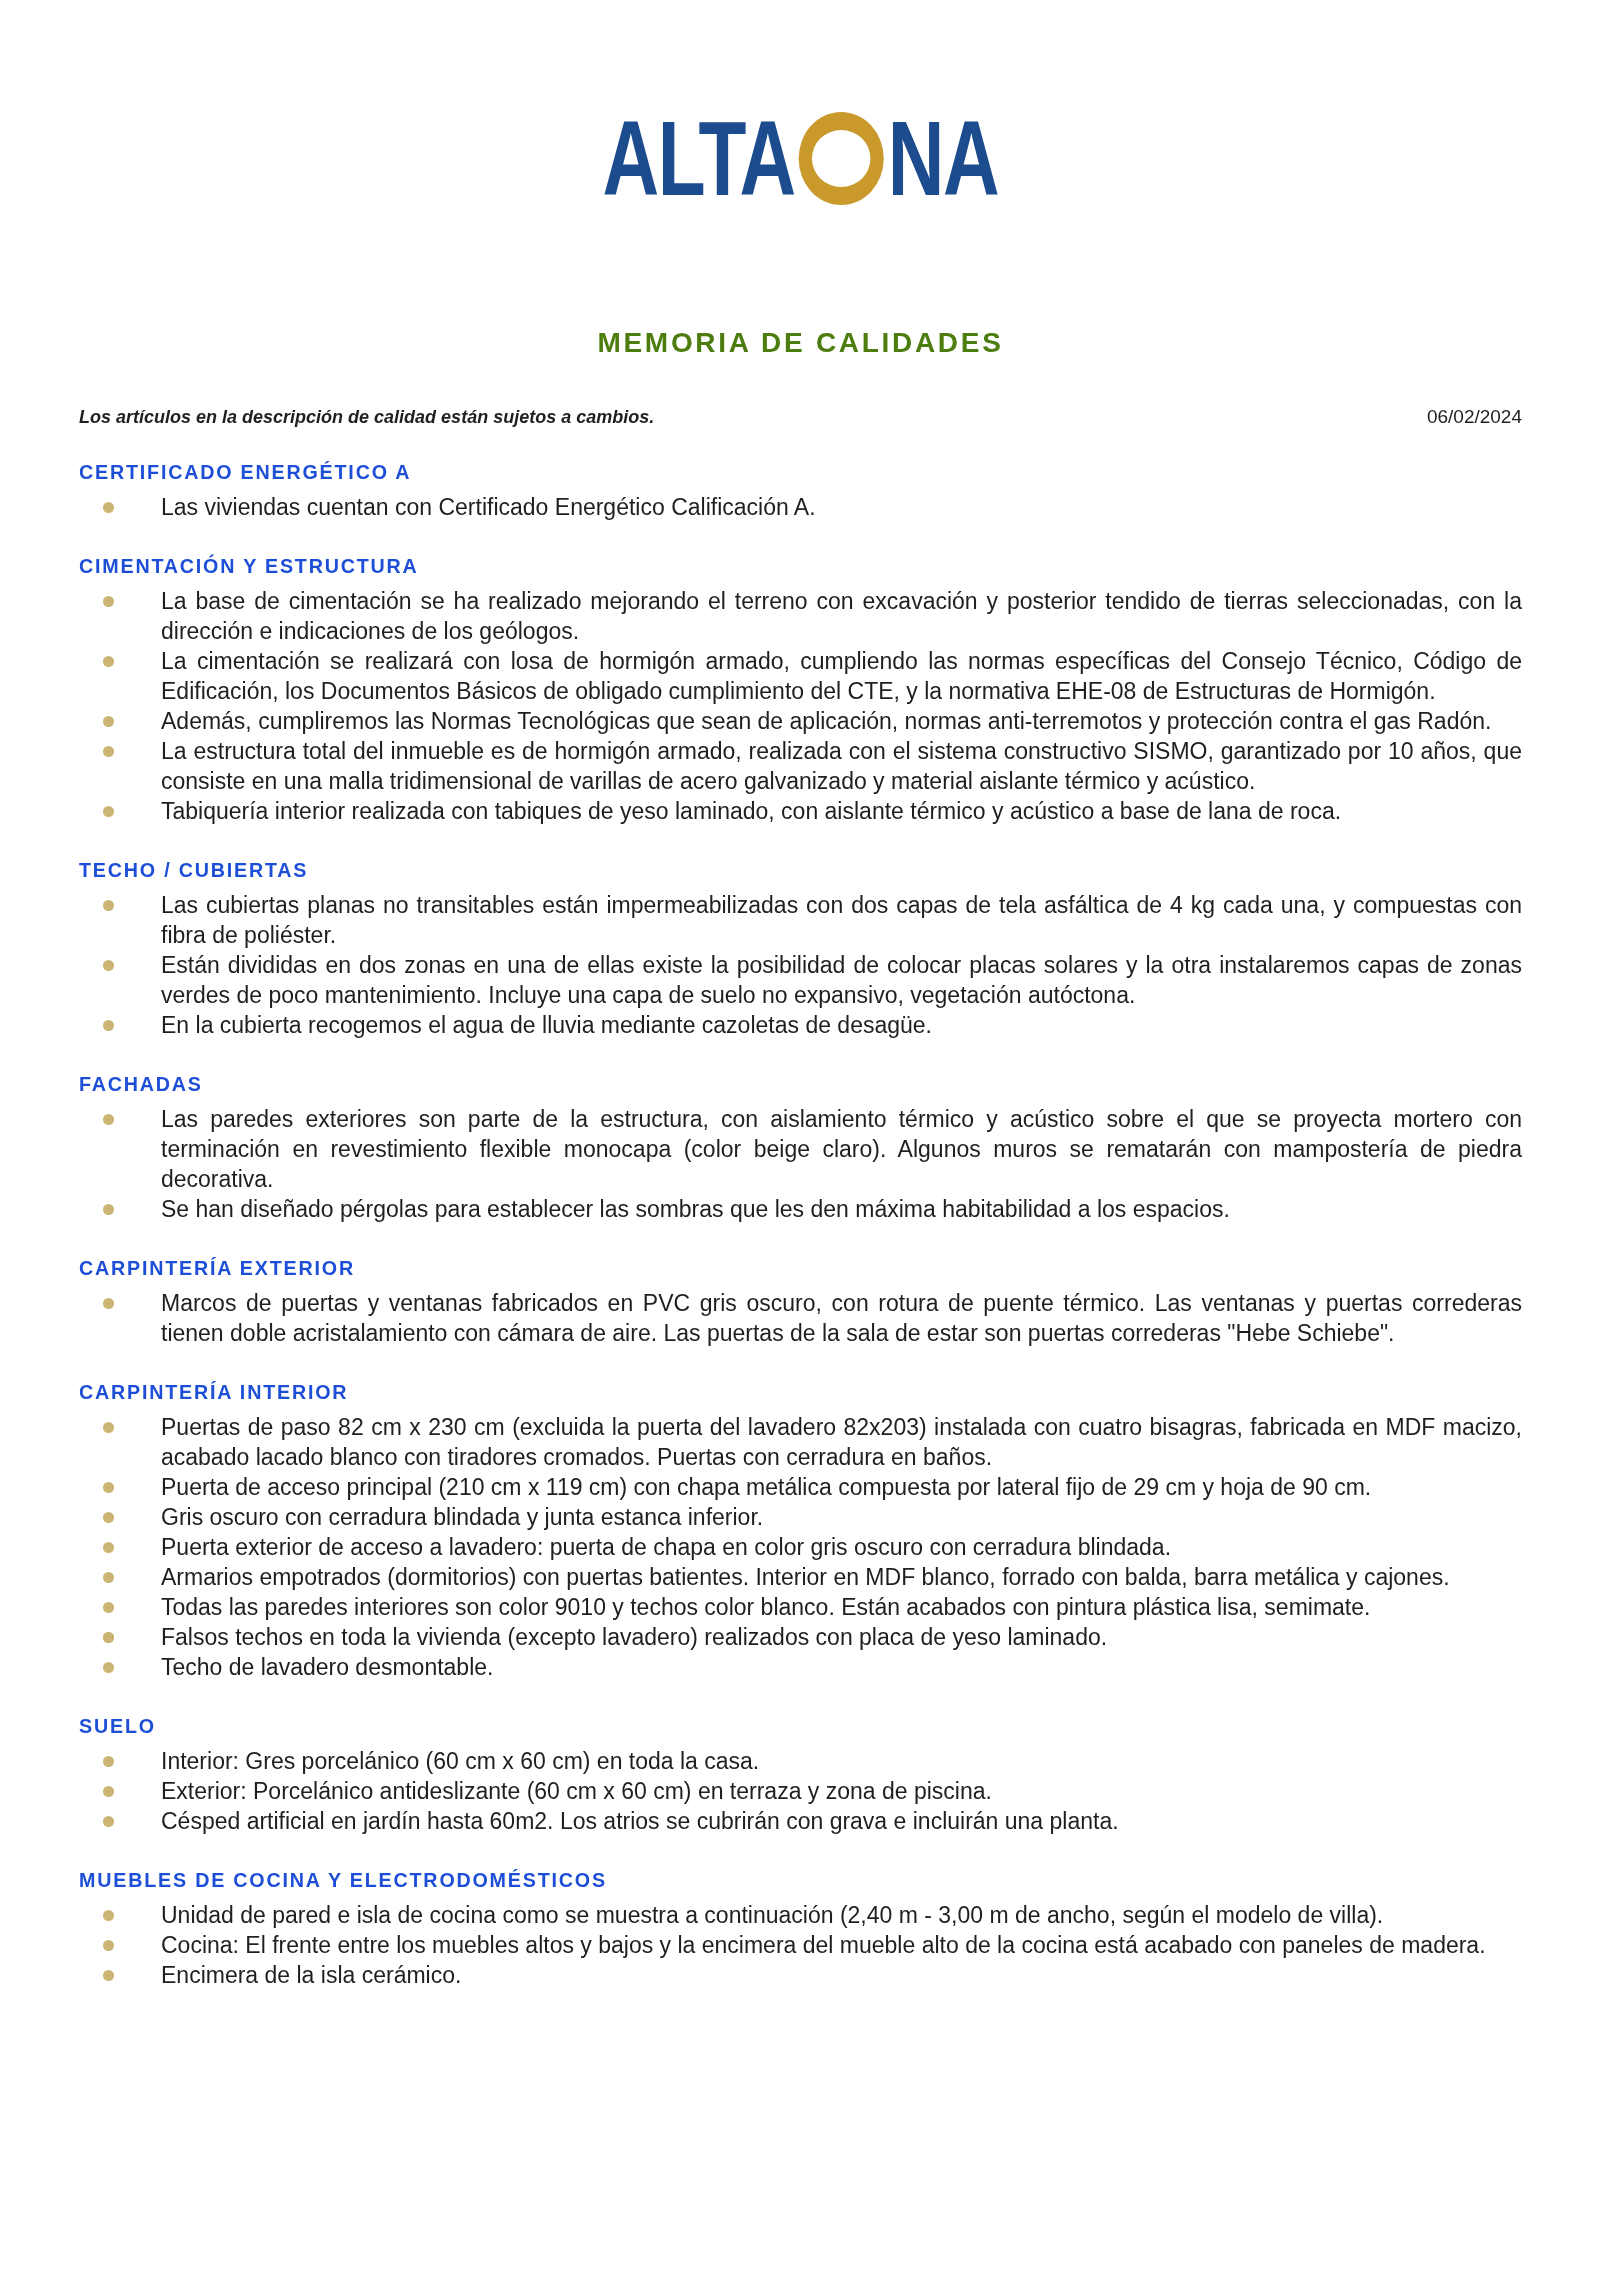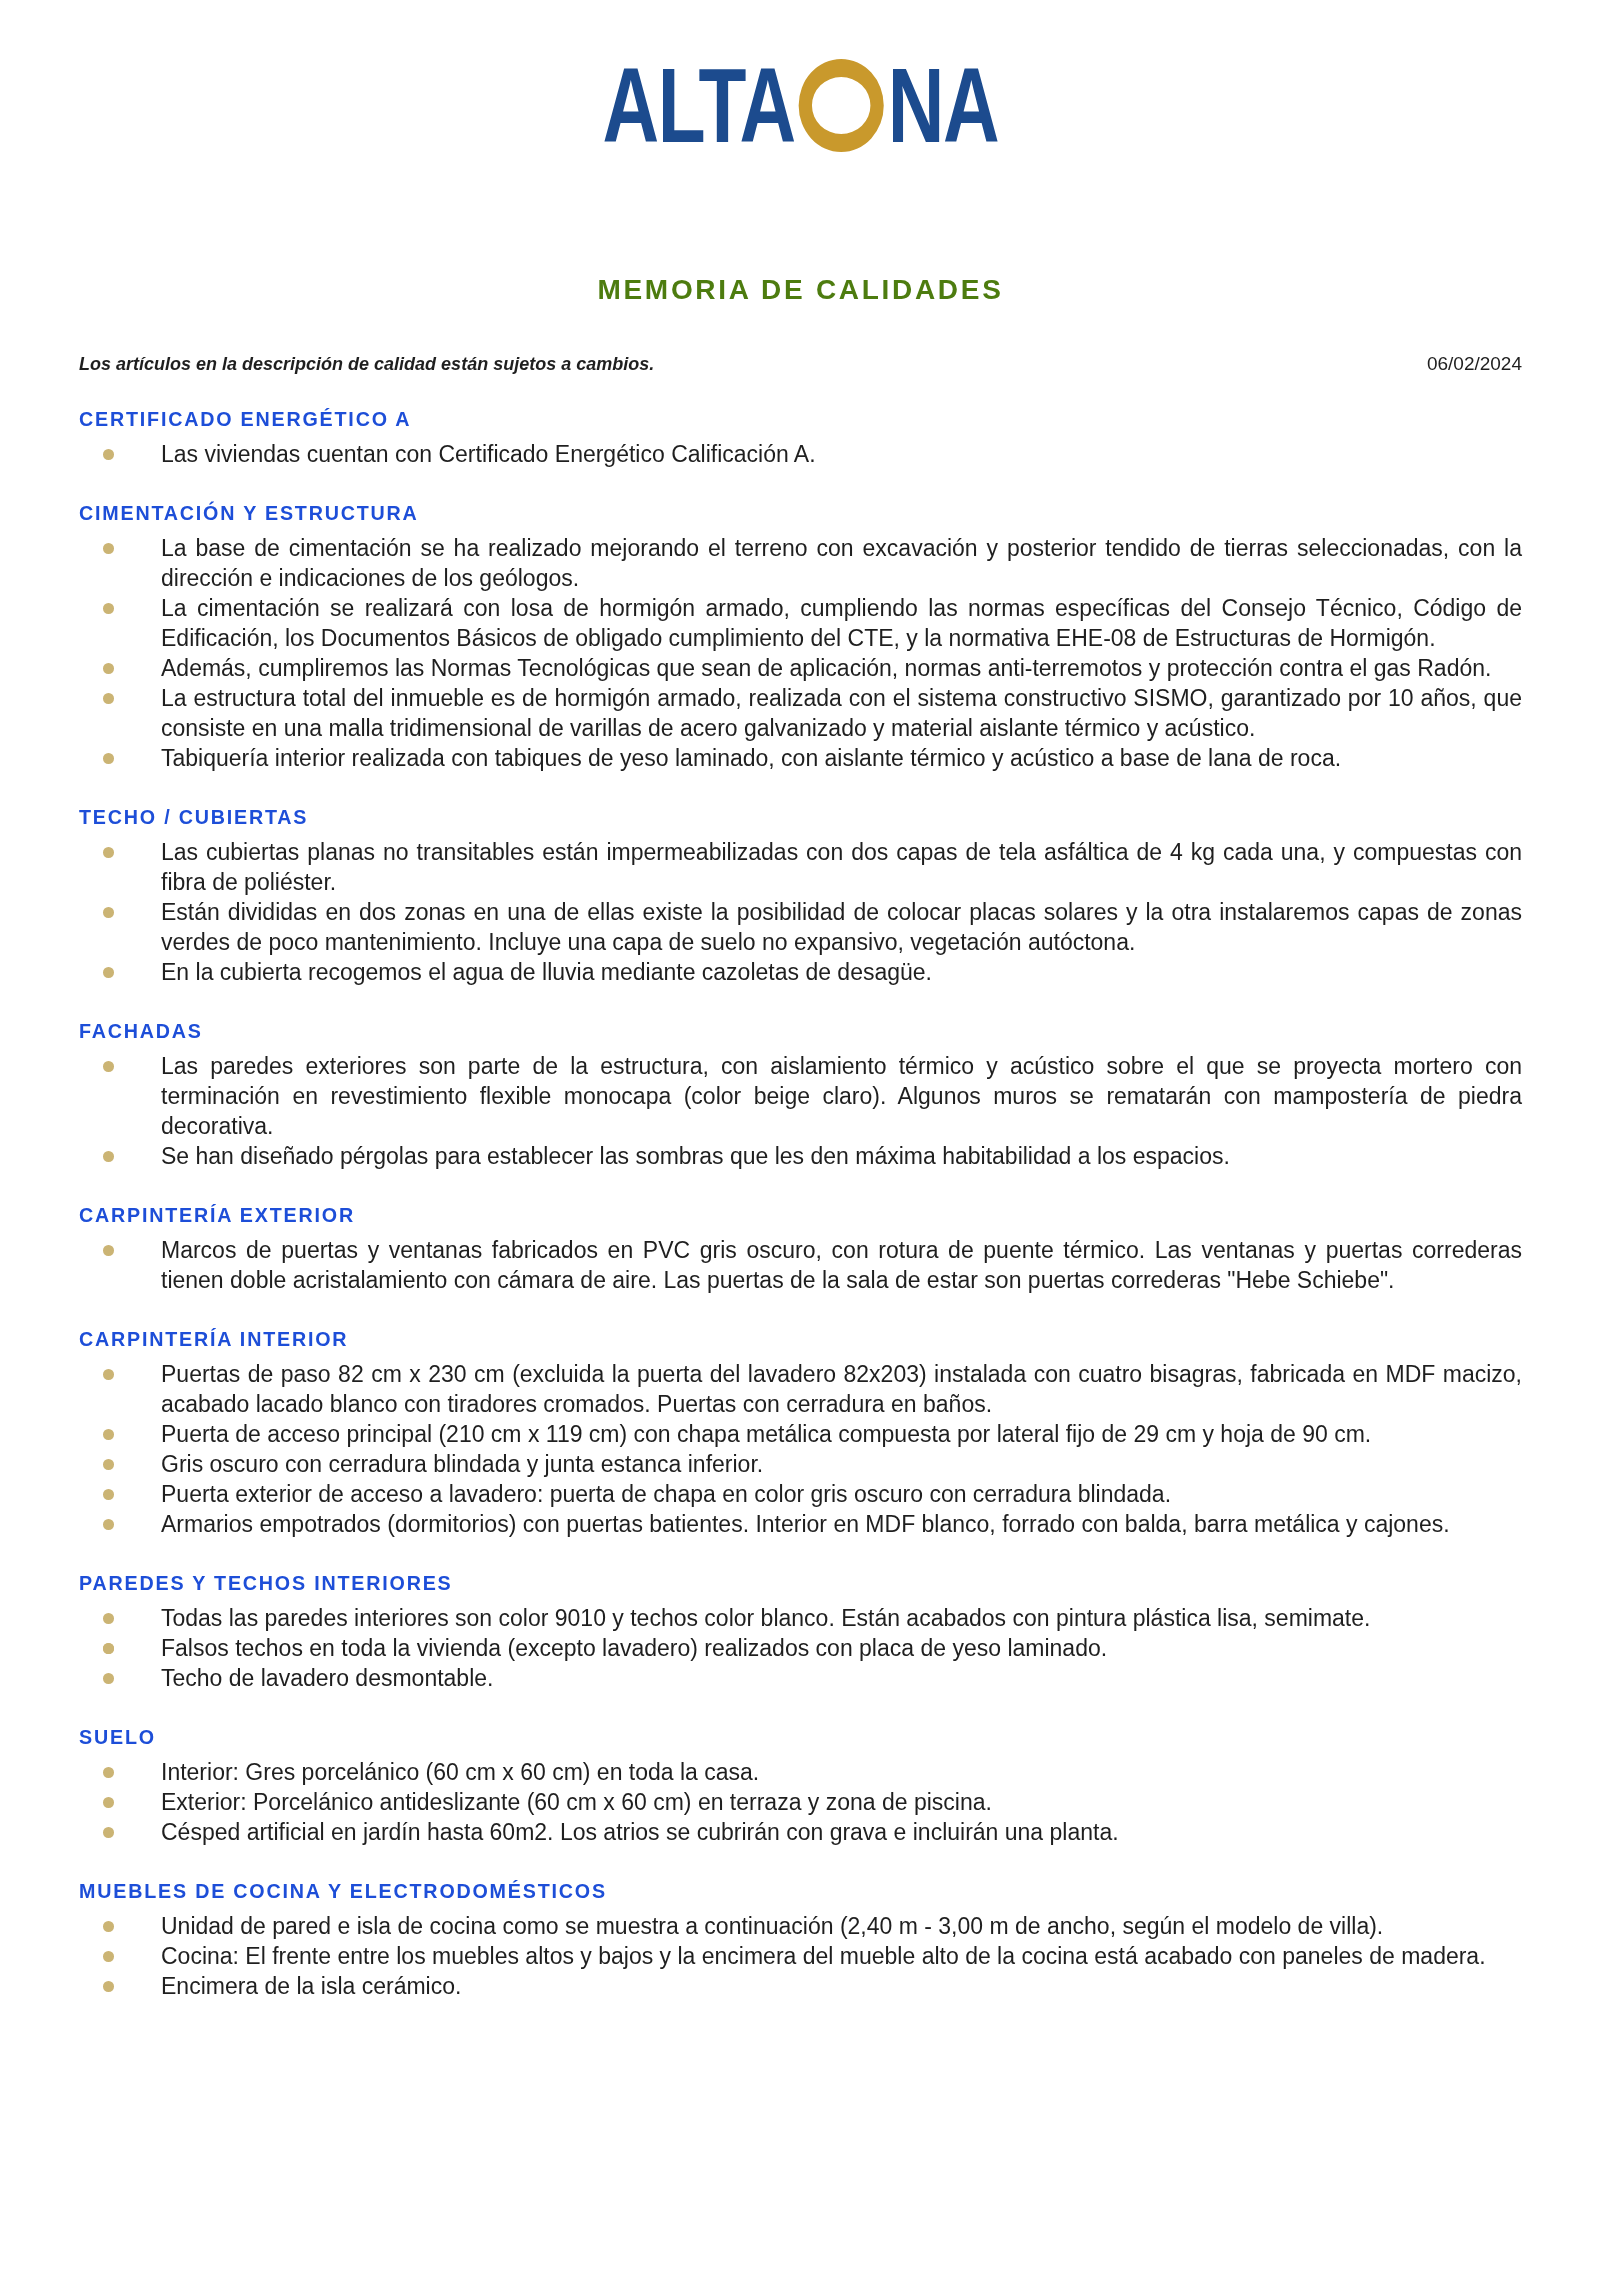--- a/index.html
+++ b/index.html
@@ -6,21 +6,21 @@
   html, body { background: #ffffff; }
   body {
     width: 1621px; height: 2293px;
     font-family: "Liberation Sans", sans-serif;
     color: #1f1f1f;
     overflow: hidden;
   }
   .page { width: 1621px; height: 2293px; padding: 0 99px 0 79px; overflow: hidden; }
 
   
-  .logo-row { padding-top: 52px; display: flex; justify-content: center; }
+  .logo-row { padding-top: 105px; display: flex; justify-content: center; }
   .logo {
     display: flex; align-items: center;
     transform: scaleX(0.74); transform-origin: center;
     color: #1c4b8e;
     font-weight: bold; font-size: 106px; letter-spacing: -1.8px;
     line-height: 1; white-space: nowrap;
   }
   .logo-ring {
     display: inline-block;
     width: 115px; height: 93px;
@@ -128,21 +128,20 @@
         <h2 class="section-heading">CARPINTERÍA INTERIOR</h2>
         <ul class="bullet-list">
           <li class="bullet-item"><span class="bullet-dot"></span><span>Puertas de paso 82 cm x 230 cm (excluida la puerta del lavadero 82x203) instalada con cuatro bisagras, fabricada en MDF macizo, acabado lacado blanco con tiradores cromados. Puertas con cerradura en baños.</span></li>
           <li class="bullet-item"><span class="bullet-dot"></span><span>Puerta de acceso principal (210 cm x 119 cm) con chapa metálica compuesta por lateral fijo de 29 cm y hoja de 90 cm.</span></li>
           <li class="bullet-item"><span class="bullet-dot"></span><span>Gris oscuro con cerradura blindada y junta estanca inferior.</span></li>
           <li class="bullet-item"><span class="bullet-dot"></span><span>Puerta exterior de acceso a lavadero: puerta de chapa en color gris oscuro con cerradura blindada.</span></li>
           <li class="bullet-item"><span class="bullet-dot"></span><span>Armarios empotrados (dormitorios) con puertas batientes. Interior en MDF blanco, forrado con balda, barra metálica y cajones.</span></li>
         </ul>
       </section>
       <section>
-        <h2 class="section-heading">PAREDES Y TECHOS INTERIORES</h2>
         <ul class="bullet-list">
           <li class="bullet-item"><span class="bullet-dot"></span><span>Todas las paredes interiores son color 9010 y techos color blanco. Están acabados con pintura plástica lisa, semimate.</span></li>
           <li class="bullet-item"><span class="bullet-dot"></span></li>
           <li class="bullet-item"><span class="bullet-dot"></span><span>Falsos techos en toda la vivienda (excepto lavadero) realizados con placa de yeso laminado.</span></li>
           <li class="bullet-item"><span class="bullet-dot"></span><span>Techo de lavadero desmontable.</span></li>
         </ul>
       </section>
       <section>
         <h2 class="section-heading">SUELO</h2>
         <ul class="bullet-list">

